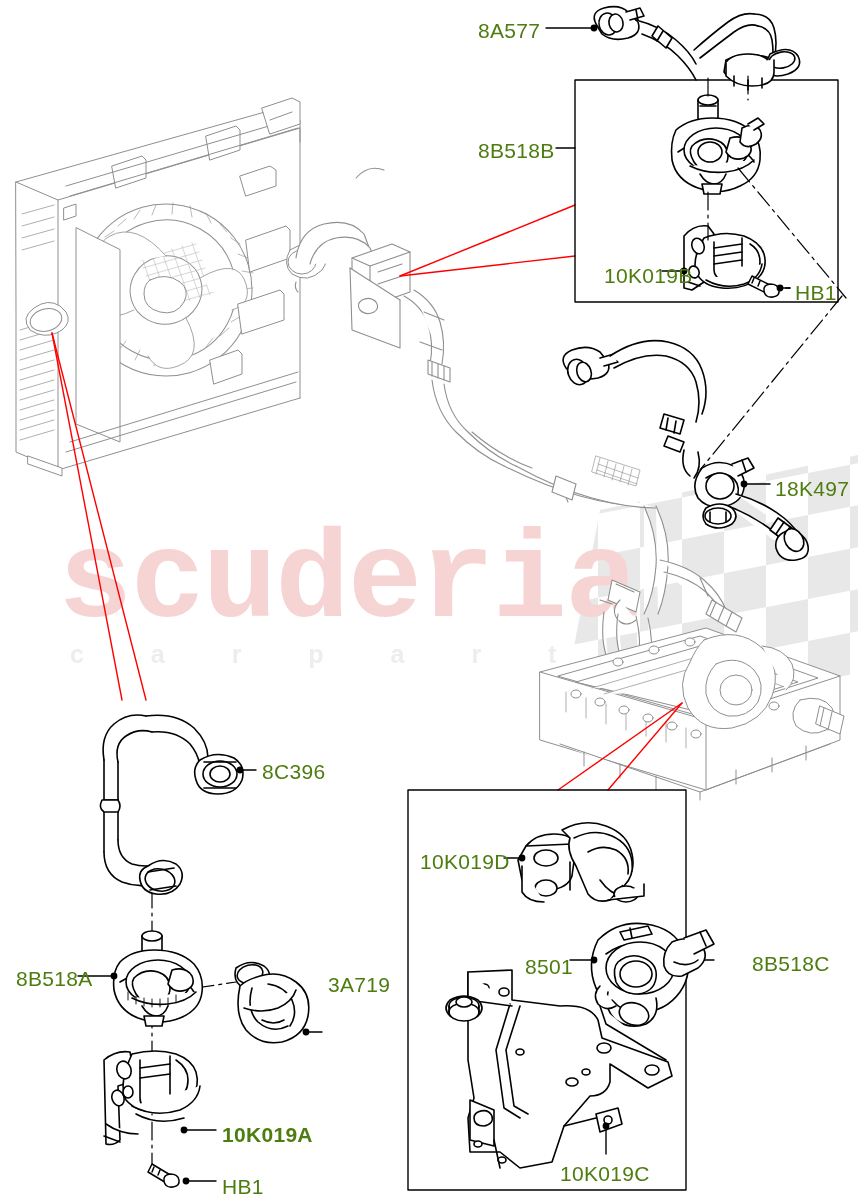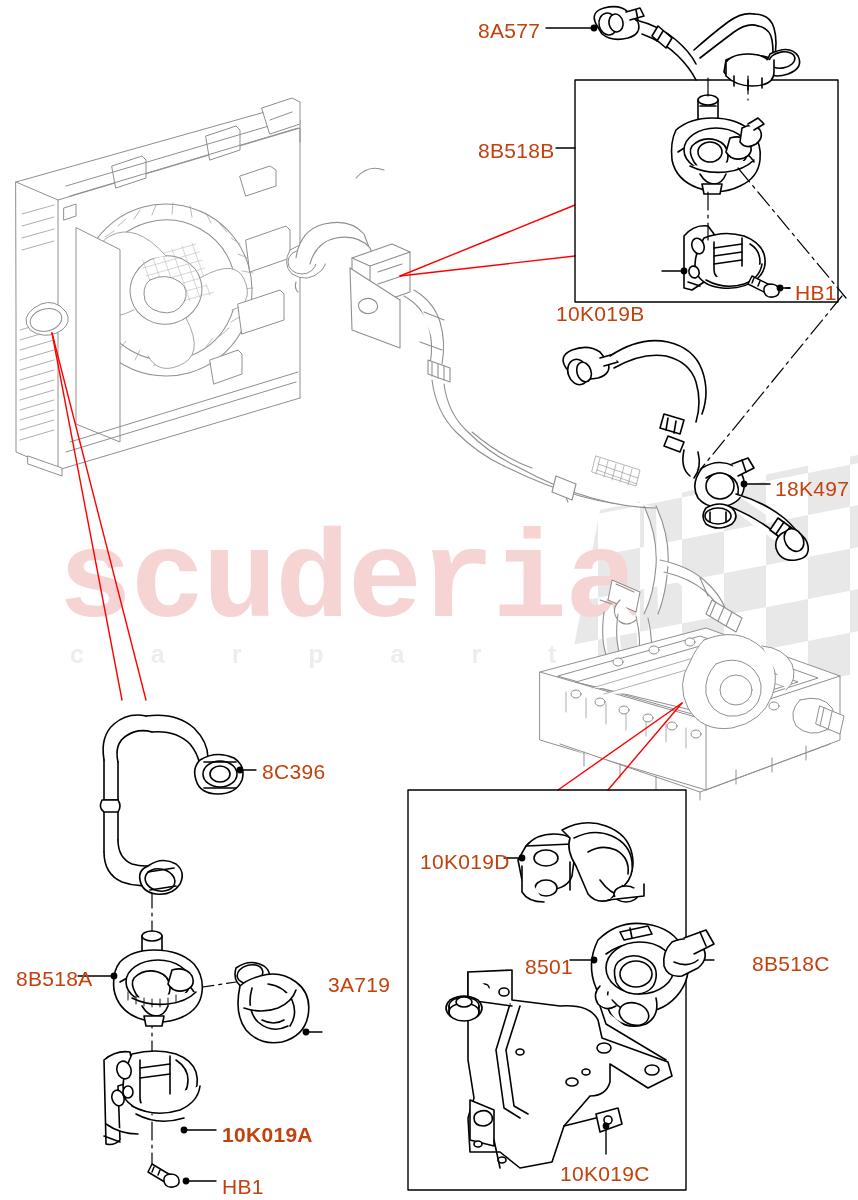--- a/index.html
+++ b/index.html
@@ -30,21 +30,21 @@
     font-size:25px;
     font-weight:bold;
     letter-spacing:30px;
     color:#ededed;
     font-family:"Liberation Sans", sans-serif;
     user-select:none;
     white-space:nowrap;
   }
   .lbl{
     position:absolute;
-    color:#c2410c;
+    color:#4d7c0f;
     font-size:21px;
     font-family:"Liberation Sans", sans-serif;
     white-space:nowrap;
     letter-spacing:0.3px;
   }
 </style>
 </head>
 <body>
 
 <div id="sheet">
@@ -701,21 +701,21 @@
       <g stroke="#000000" stroke-width="1.4">
         <path d="M606,1128 L606,1154"></path>
         <circle cx="606" cy="1126" r="3.4" fill="#000000" stroke="none"></circle>
       </g>
 
     </g>
   </svg>
 
   <div class="lbl" style="left:478px;top:19px;">8A577</div>
   <div class="lbl" style="left:478px;top:139px;">8B518B</div>
-  <div class="lbl" style="left:556px;top:264px;margin-top:38px;">10K019B</div>
+  <div class="lbl" style="left:604px;top:264px;">10K019B</div>
   <div class="lbl" style="left:795px;top:281px;">HB1</div>
   <div class="lbl" style="left:775px;top:477px;">18K497</div>
   <div class="lbl" style="left:262px;top:760px;">8C396</div>
   <div class="lbl" style="left:16px;top:967px;">8B518A</div>
   <div class="lbl" style="left:328px;top:973px;">3A719</div>
   <div class="lbl" style="left:222px;top:1123px;font-weight:bold;">10K019A</div>
   <div class="lbl" style="left:222px;top:1175px;">HB1</div>
   <div class="lbl" style="left:420px;top:850px;">10K019D</div>
   <div class="lbl" style="left:525px;top:955px;">8501</div>
   <div class="lbl" style="left:744px;top:952px;margin-left:8px;">8B518C</div>

